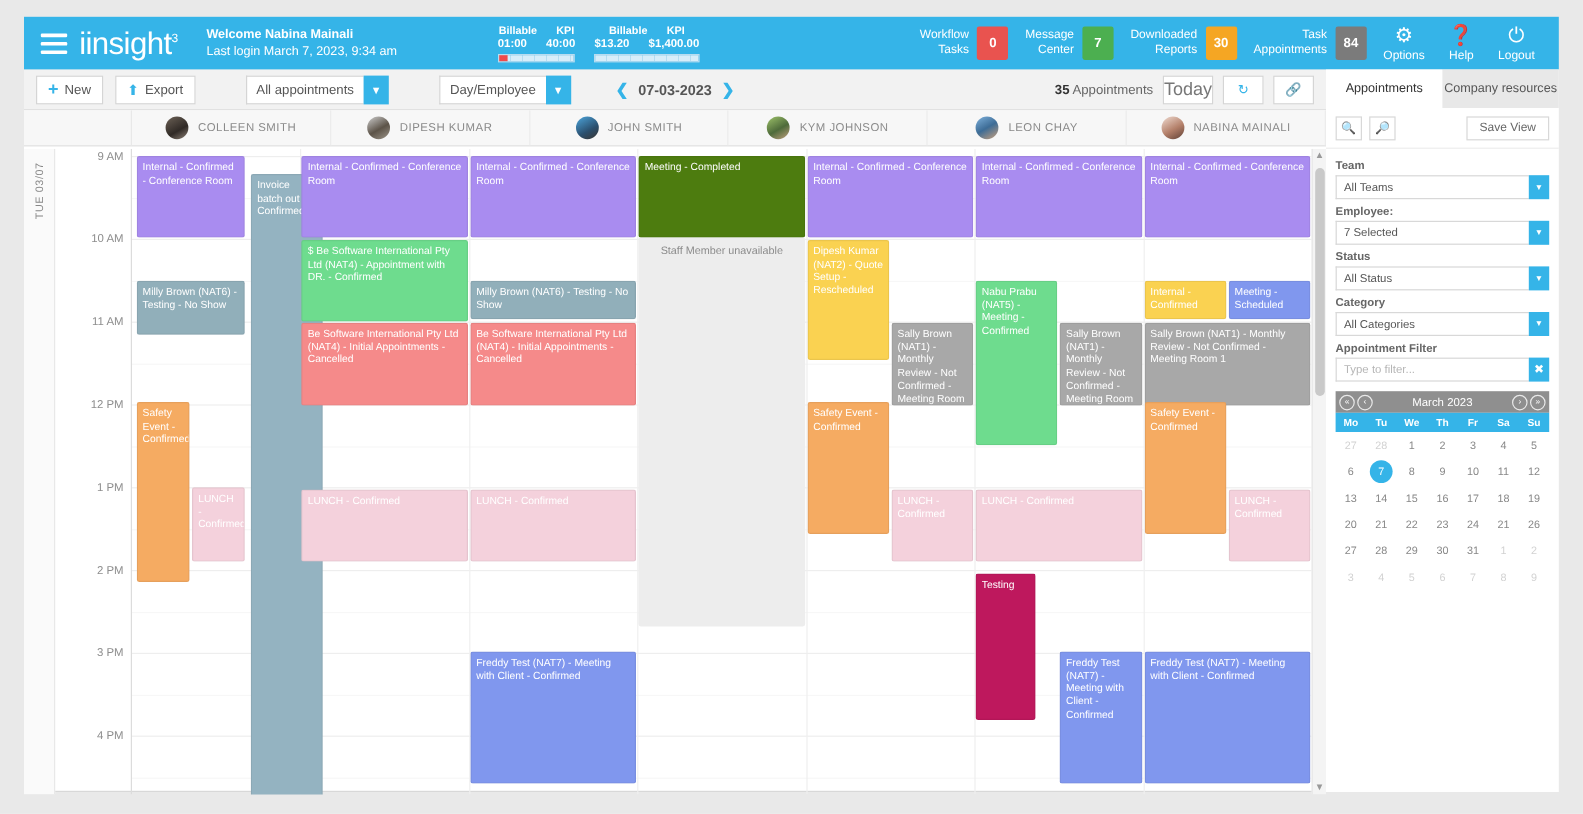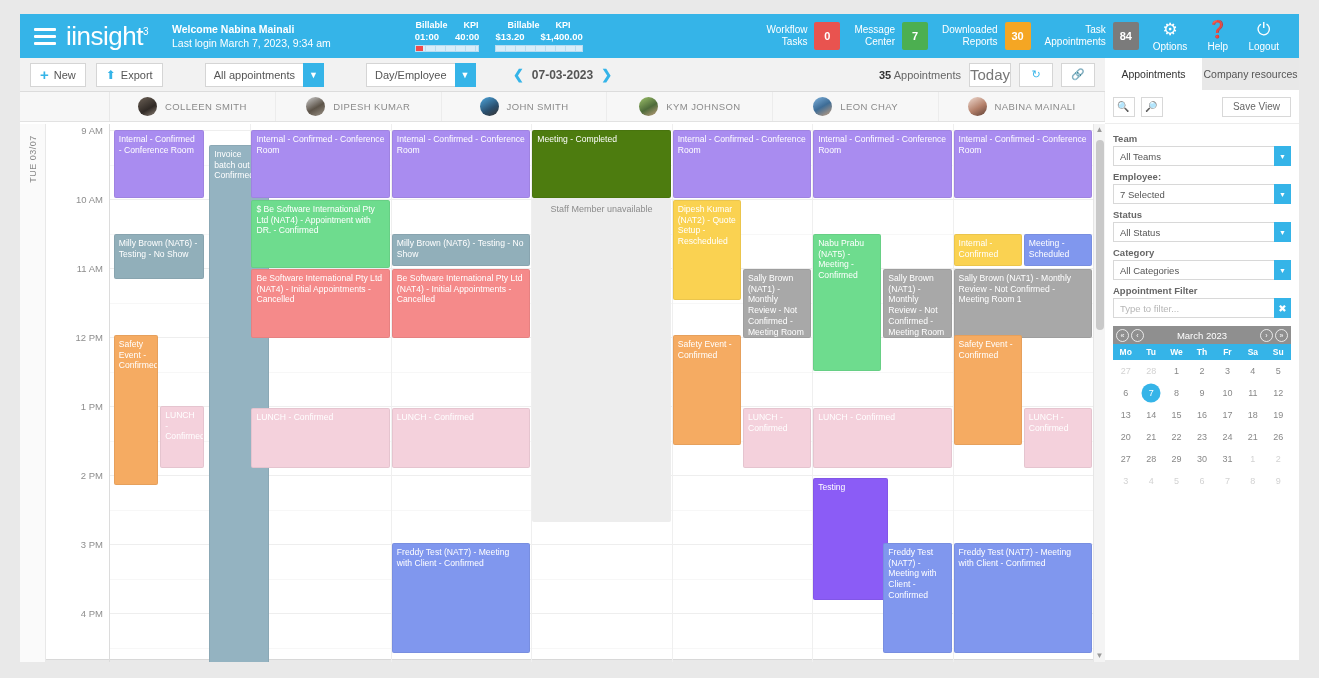--- a/index.html
+++ b/index.html
@@ -463,21 +463,21 @@
           <div class="ev" style="left: 422.286px; width: 138.429px; top: 6px; height: 68px; background: #4d7c0f;">Meeting - Completed</div>
           <div class="ev" style="left: 562.714px; width: 138.429px; top: 6px; height: 68px; background: rgb(169, 140, 240);">Internal - Confirmed - Conference Room</div>
           <div class="ev" style="left: 562.714px; width: 68.2143px; top: 76px; height: 100px; background: rgb(250, 210, 81);">Dipesh Kumar (NAT2) - Quote Setup - Rescheduled</div>
           <div class="ev" style="left: 632.929px; width: 68.2143px; top: 145px; height: 69px; background: rgb(168, 168, 168);">Sally Brown (NAT1) - Monthly Review - Not Confirmed - Meeting Room 1</div>
           <div class="ev" style="left: 562.714px; width: 68.2143px; top: 211px; height: 110px; background: rgb(245, 171, 98);">Safety Event - Confirmed</div>
           <div class="ev" style="left: 632.929px; width: 68.2143px; top: 284px; height: 60px; background: rgb(244, 209, 220);">LUNCH - Confirmed</div>
           <div class="ev" style="left: 703.143px; width: 138.429px; top: 6px; height: 68px; background: rgb(169, 140, 240);">Internal - Confirmed - Conference Room</div>
           <div class="ev" style="left: 703.143px; width: 68.2143px; top: 110px; height: 137px; background: rgb(110, 220, 142);">Nabu Prabu (NAT5) - Meeting - Confirmed</div>
           <div class="ev" style="left: 773.357px; width: 68.2143px; top: 145px; height: 69px; background: rgb(168, 168, 168);">Sally Brown (NAT1) - Monthly Review - Not Confirmed - Meeting Room 1</div>
           <div class="ev" style="left: 703.143px; width: 138.429px; top: 284px; height: 60px; background: rgb(244, 209, 220);">LUNCH - Confirmed</div>
-          <div class="ev" style="left: 703.143px; width: 75px; top: 354px; height: 122px; background: #8b5cf6;">Testing</div>
+          <div class="ev" style="left: 703.143px; width: 50px; top: 354px; height: 122px; background: #be185d;">Testing</div>
           <div class="ev" style="left: 773.357px; width: 68.2143px; top: 419px; height: 110px; background: rgb(128, 151, 238);">Freddy Test (NAT7) - Meeting with Client - Confirmed</div>
           <div class="ev" style="left: 843.571px; width: 138.429px; top: 6px; height: 68px; background: rgb(169, 140, 240);">Internal - Confirmed - Conference Room</div>
           <div class="ev" style="left: 843.571px; width: 68.2143px; top: 110px; height: 32px; background: rgb(250, 210, 81);">Internal - Confirmed</div>
           <div class="ev" style="left: 913.786px; width: 68.2143px; top: 110px; height: 32px; background: rgb(128, 151, 238);">Meeting - Scheduled</div>
           <div class="ev" style="left: 843.571px; width: 138.429px; top: 145px; height: 69px; background: rgb(168, 168, 168);">Sally Brown (NAT1) - Monthly Review - Not Confirmed - Meeting Room 1</div>
           <div class="ev" style="left: 843.571px; width: 68.2143px; top: 211px; height: 110px; background: rgb(245, 171, 98);">Safety Event - Confirmed</div>
           <div class="ev" style="left: 913.786px; width: 68.2143px; top: 284px; height: 60px; background: rgb(244, 209, 220);">LUNCH - Confirmed</div>
           <div class="ev" style="left: 843.571px; width: 138.429px; top: 419px; height: 110px; background: rgb(128, 151, 238);">Freddy Test (NAT7) - Meeting with Client - Confirmed</div>
         </div>
       <div class="scrollbar">

